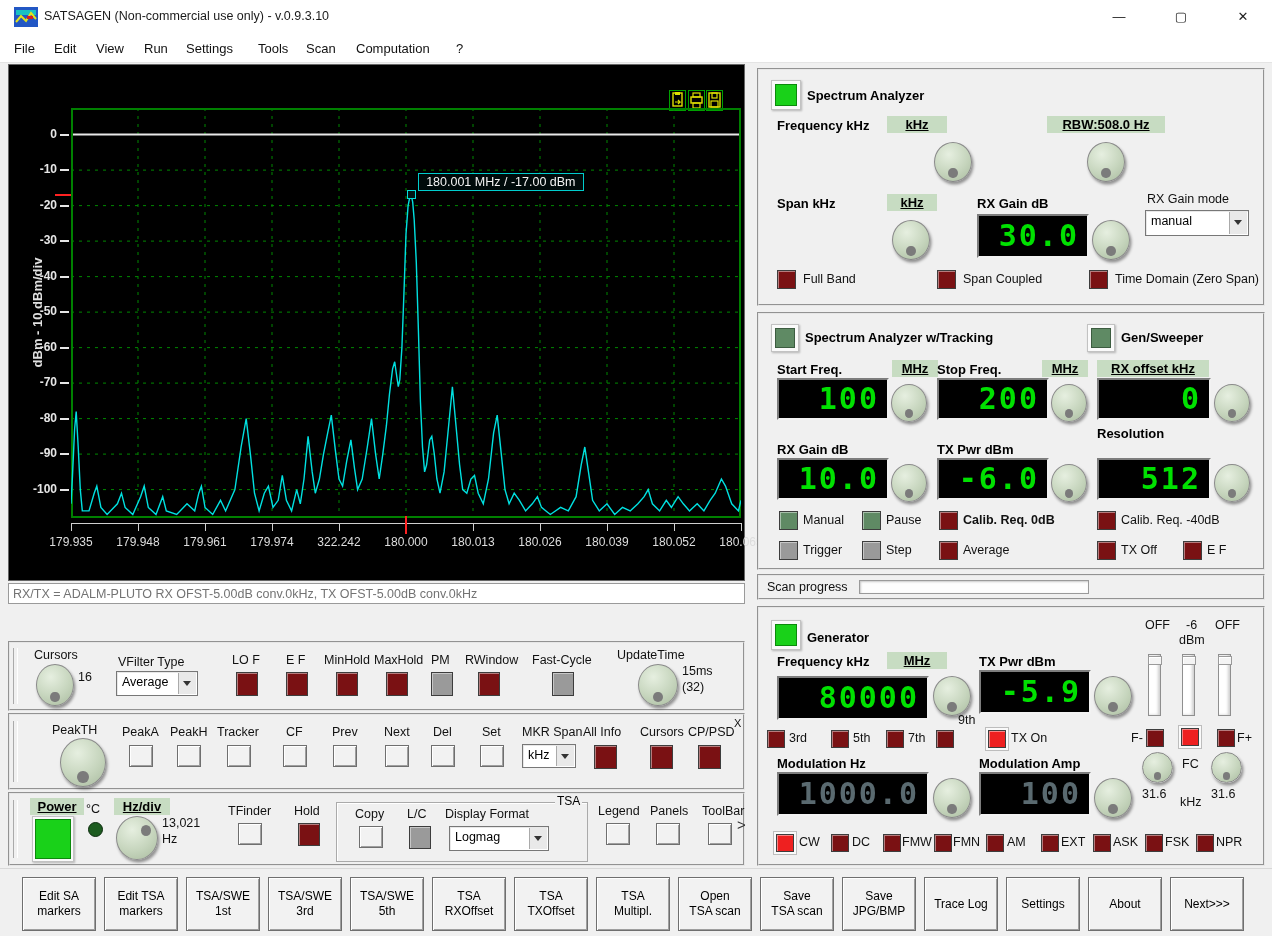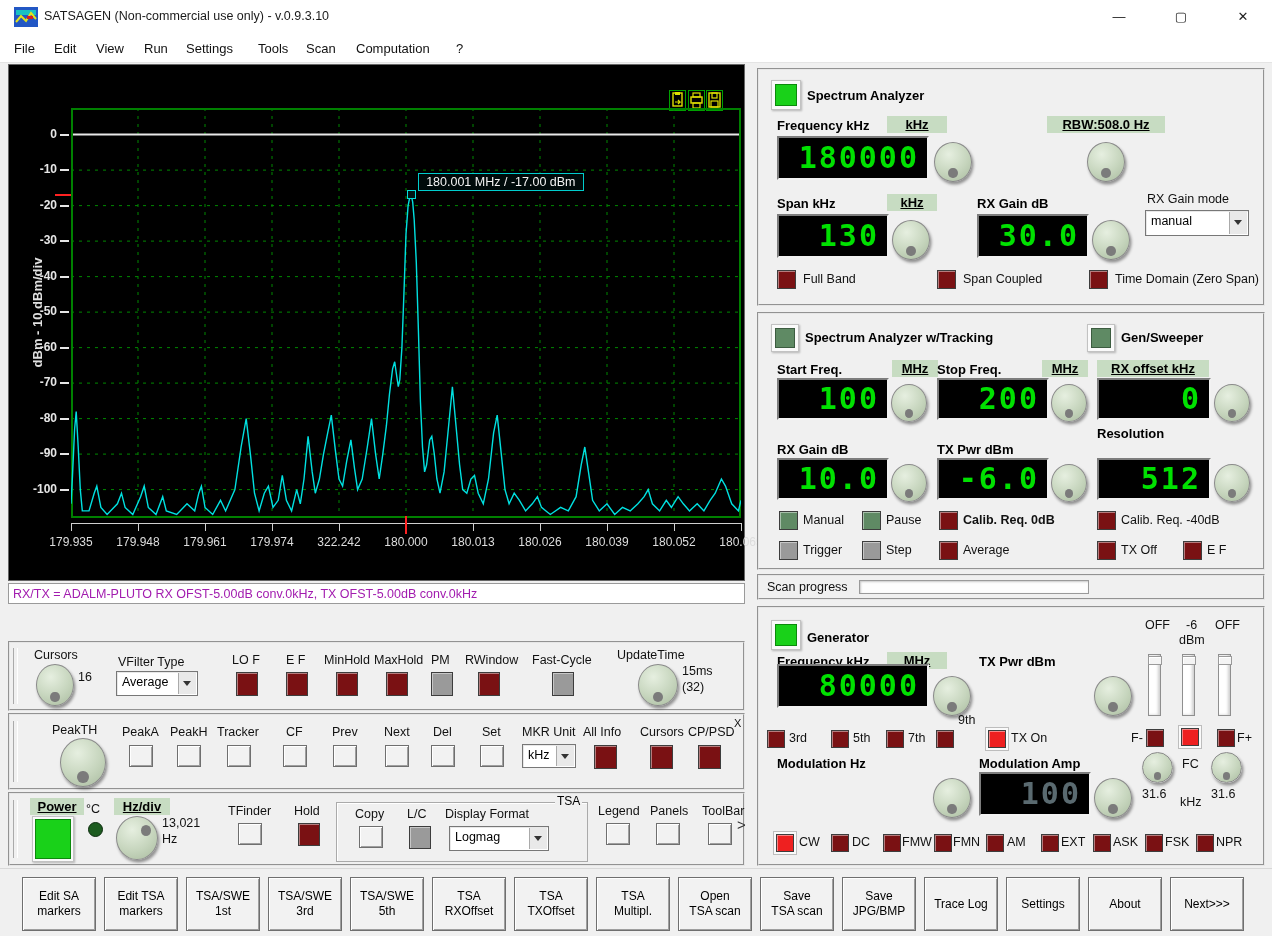--- a/index.html
+++ b/index.html
@@ -24,21 +24,21 @@
   #red-level{left:46px;width:16px;height:2px;background:#ff2222;}
   .xtick{width:1px;height:8px;background:#cfcfcf;top:458px;}
   #xaxis-line{left:62px;top:458px;width:670px;height:1px;background:#cfcfcf;}
   .xlab{top:470px;width:56px;text-align:center;color:#dddddd;font-size:12px;}
   #red-xtick{top:451px;width:2px;height:18px;background:#ff2222;}
   #marker-square{width:7px;height:7px;border:1px solid #00dddd;background:#001414;}
   #marker-tooltip{background:#000a0a;border:1px solid #00cccc;color:#f2f2f2;font-size:12.5px;padding:1px 7px;white-space:nowrap;}
   #plot-status{left:0;top:488px;width:737px;text-align:center;color:#00cfcf;font-family:"DejaVu Sans Mono",monospace;font-weight:bold;font-size:13px;}
   
   #rxtx-strip{left:8px;top:583px;width:737px;height:21px;background:#fff;border:1px solid #9a9a9a;box-sizing:border-box;}
-  #rxtx-text{left:4px;top:3px;font-size:12.5px;color:#a21caf;white-space:nowrap;}
+  #rxtx-text{left:4px;top:3px;font-size:12.5px;color:#737373;white-space:nowrap;}
   .panel{background:#f0f0f0;border:2px groove #e6e6e6;box-sizing:border-box;}
   .grip{left:3px;top:8%;width:3px;height:84%;border-left:1px solid #aaa;border-right:1px solid #fff;}
   .lbl{font-size:12.5px;color:#111;white-space:nowrap;}
   .bl{font-size:13px;font-weight:bold;color:#000;white-space:nowrap;}
   .chip{background:#c7dcc2;font-size:13px;font-weight:bold;color:#000;text-decoration:underline;text-align:center;white-space:nowrap;padding:1px 4px;}
   
   .knob{border-radius:50%;background:radial-gradient(circle at 38% 30%,#e6efe0,#c6d5bd 55%,#a9bb9f);border:1px solid #8a8a8a;box-shadow:1.5px 2.5px 3px rgba(0,0,0,.4);}
   .kdot{position:absolute;width:26%;height:26%;border-radius:50%;background:#7b7b7b;left:37%;bottom:7%;}
   
   .led{background:#000;border:2px solid;border-color:#7d7d7d #f2f2f2 #f2f2f2 #7d7d7d;box-sizing:border-box;color:#00e100;font-family:"DejaVu Sans Mono",monospace;font-weight:bold;font-size:30px;text-align:right;padding-right:8px;letter-spacing:2px;overflow:hidden;}
@@ -273,21 +273,21 @@
   <div class="abs b3 pbtn" style="left:273px;top:30px"></div>
   <span class="abs lbl" style="left:322px;top:10px">Prev</span>
   <div class="abs b3 pbtn" style="left:323px;top:30px"></div>
   <span class="abs lbl" style="left:374px;top:10px">Next</span>
   <div class="abs b3 pbtn" style="left:375px;top:30px"></div>
   <span class="abs lbl" style="left:423px;top:10px">Del</span>
   <div class="abs b3 pbtn" style="left:421px;top:30px"></div>
   <span class="abs lbl" style="left:472px;top:10px">Set</span>
   <div class="abs b3 pbtn" style="left:470px;top:30px"></div>
 
-  <span class="abs lbl" style="left:512px;top:10px">MKR Unit</span>
+  <span class="abs lbl" style="left:512px;top:10px">MKR Span</span>
   <div class="abs dd" style="left:512px;top:29px;width:54px;height:24px">
     <span>kHz</span>
     <span class="dda"></span>
   </div>
 
   <span class="abs lbl" style="left:573px;top:10px">All Info</span>
   <div class="abs cb maroon" style="left:584px;top:30px;width:23px;height:24px"></div>
   <span class="abs lbl" style="left:630px;top:10px">Cursors</span>
   <div class="abs cb maroon" style="left:640px;top:30px;width:23px;height:24px"></div>
   <span class="abs lbl" style="left:678px;top:10px">CP/PSD</span>
@@ -340,32 +340,30 @@
 
 <div class="abs panel" style="left:757px;top:68px;width:508px;height:238px;">
   <div class="abs hdrframe" style="left:12px;top:10px;width:28px;height:28px">
     <div class="abs bgreen" style="left:3px;top:3px;width:20px;height:20px;border:1px solid #0c8a0c"></div>
   </div>
   <span class="abs bl" style="left:48px;top:18px">Spectrum Analyzer</span>
 
   <span class="abs bl" style="left:18px;top:48px">Frequency kHz</span>
   <span class="abs chip" style="left:128px;top:46px;width:52px">kHz</span>
   <span class="abs chip" style="left:288px;top:46px;width:110px">RBW:508.0 Hz</span>
-  <div class="abs led" style="left:18px;top:66px;width:152px;height:44px;line-height:40px">180000</div>
   <div class="abs knob" style="left:175px;top:72px;width:36px;height:38px">
       <span class="kdot"></span>
     </div>
   <div class="abs knob" style="left:328px;top:72px;width:36px;height:38px">
       <span class="kdot"></span>
     </div>
 
   <span class="abs bl" style="left:18px;top:126px">Span kHz</span>
   <span class="abs chip" style="left:128px;top:124px;width:42px">kHz</span>
   <span class="abs bl" style="left:218px;top:126px">RX Gain dB</span>
-  <div class="abs led" style="left:18px;top:144px;width:112px;height:44px;line-height:40px">130</div>
   <div class="abs knob" style="left:133px;top:150px;width:36px;height:38px">
       <span class="kdot"></span>
     </div>
   <div class="abs led" style="left:218px;top:144px;width:112px;height:44px;line-height:40px">30.0</div>
   <div class="abs knob" style="left:333px;top:150px;width:36px;height:38px">
       <span class="kdot"></span>
     </div>
 
   <span class="abs lbl" style="left:388px;top:122px">RX Gain mode</span>
   <div class="abs dd" style="left:386px;top:140px;width:104px;height:26px">
@@ -454,24 +452,25 @@
 
 <div class="abs panel" style="left:757px;top:606px;width:508px;height:260px;">
   <div class="abs hdrframe" style="left:12px;top:12px;width:28px;height:28px">
     <div class="abs bgreen" style="left:3px;top:3px;width:20px;height:20px;border:1px solid #0c8a0c"></div>
   </div>
   <span class="abs bl" style="left:48px;top:22px">Generator</span>
 
   <span class="abs bl" style="left:18px;top:46px">Frequency kHz</span>
   <span class="abs chip" style="left:128px;top:44px;width:52px">MHz</span>
   <span class="abs bl" style="left:220px;top:46px">TX Pwr dBm</span>
-  <div class="abs led" style="left:18px;top:56px;width:152px;height:44px;line-height:40px">80000</div>
+  <div class="abs led" style="left:18px;top:68px;width:152px;height:44px;line-height:40px">80000</div>
   <div class="abs knob" style="left:174px;top:68px;width:36px;height:38px">
       <span class="kdot"></span>
     </div>
+  <div class="abs led" style="left:220px;top:62px;width:112px;height:44px;line-height:40px">-5.9</div>
   <div class="abs knob" style="left:335px;top:68px;width:36px;height:38px">
       <span class="kdot"></span>
     </div>
 
   <span class="abs lbl" style="left:386px;top:10px">OFF</span>
   <span class="abs lbl" style="left:427px;top:10px">-6</span>
   <span class="abs lbl" style="left:456px;top:10px">OFF</span>
   <span class="abs lbl" style="left:420px;top:25px">dBm</span>
   <div class="abs vslider" style="left:389px;top:46px">
       <span class="vhandle"></span>
@@ -506,20 +505,21 @@
   <span class="abs lbl" style="left:423px;top:149px">FC</span>
   <div class="abs knob" style="left:452px;top:144px;width:29px;height:29px">
       <span class="kdot"></span>
     </div>
   <span class="abs lbl" style="left:383px;top:179px">31.6</span>
   <span class="abs lbl" style="left:421px;top:187px">kHz</span>
   <span class="abs lbl" style="left:452px;top:179px">31.6</span>
 
   <span class="abs bl" style="left:18px;top:148px">Modulation Hz</span>
   <span class="abs bl" style="left:220px;top:148px">Modulation Amp</span>
+  <div class="abs led dim" style="left:18px;top:164px;width:152px;height:44px;line-height:40px">1000.0</div>
   <div class="abs knob" style="left:174px;top:170px;width:36px;height:38px">
       <span class="kdot"></span>
     </div>
   <div class="abs led dim" style="left:220px;top:164px;width:112px;height:44px;line-height:40px">100</div>
   <div class="abs knob" style="left:335px;top:170px;width:36px;height:38px">
       <span class="kdot"></span>
     </div>
 
   <div class="abs cb redon focusframe" style="left:17px;top:226px;width:18px;height:18px"></div>
   <span class="abs lbl" style="left:40px;top:227px">CW</span>

